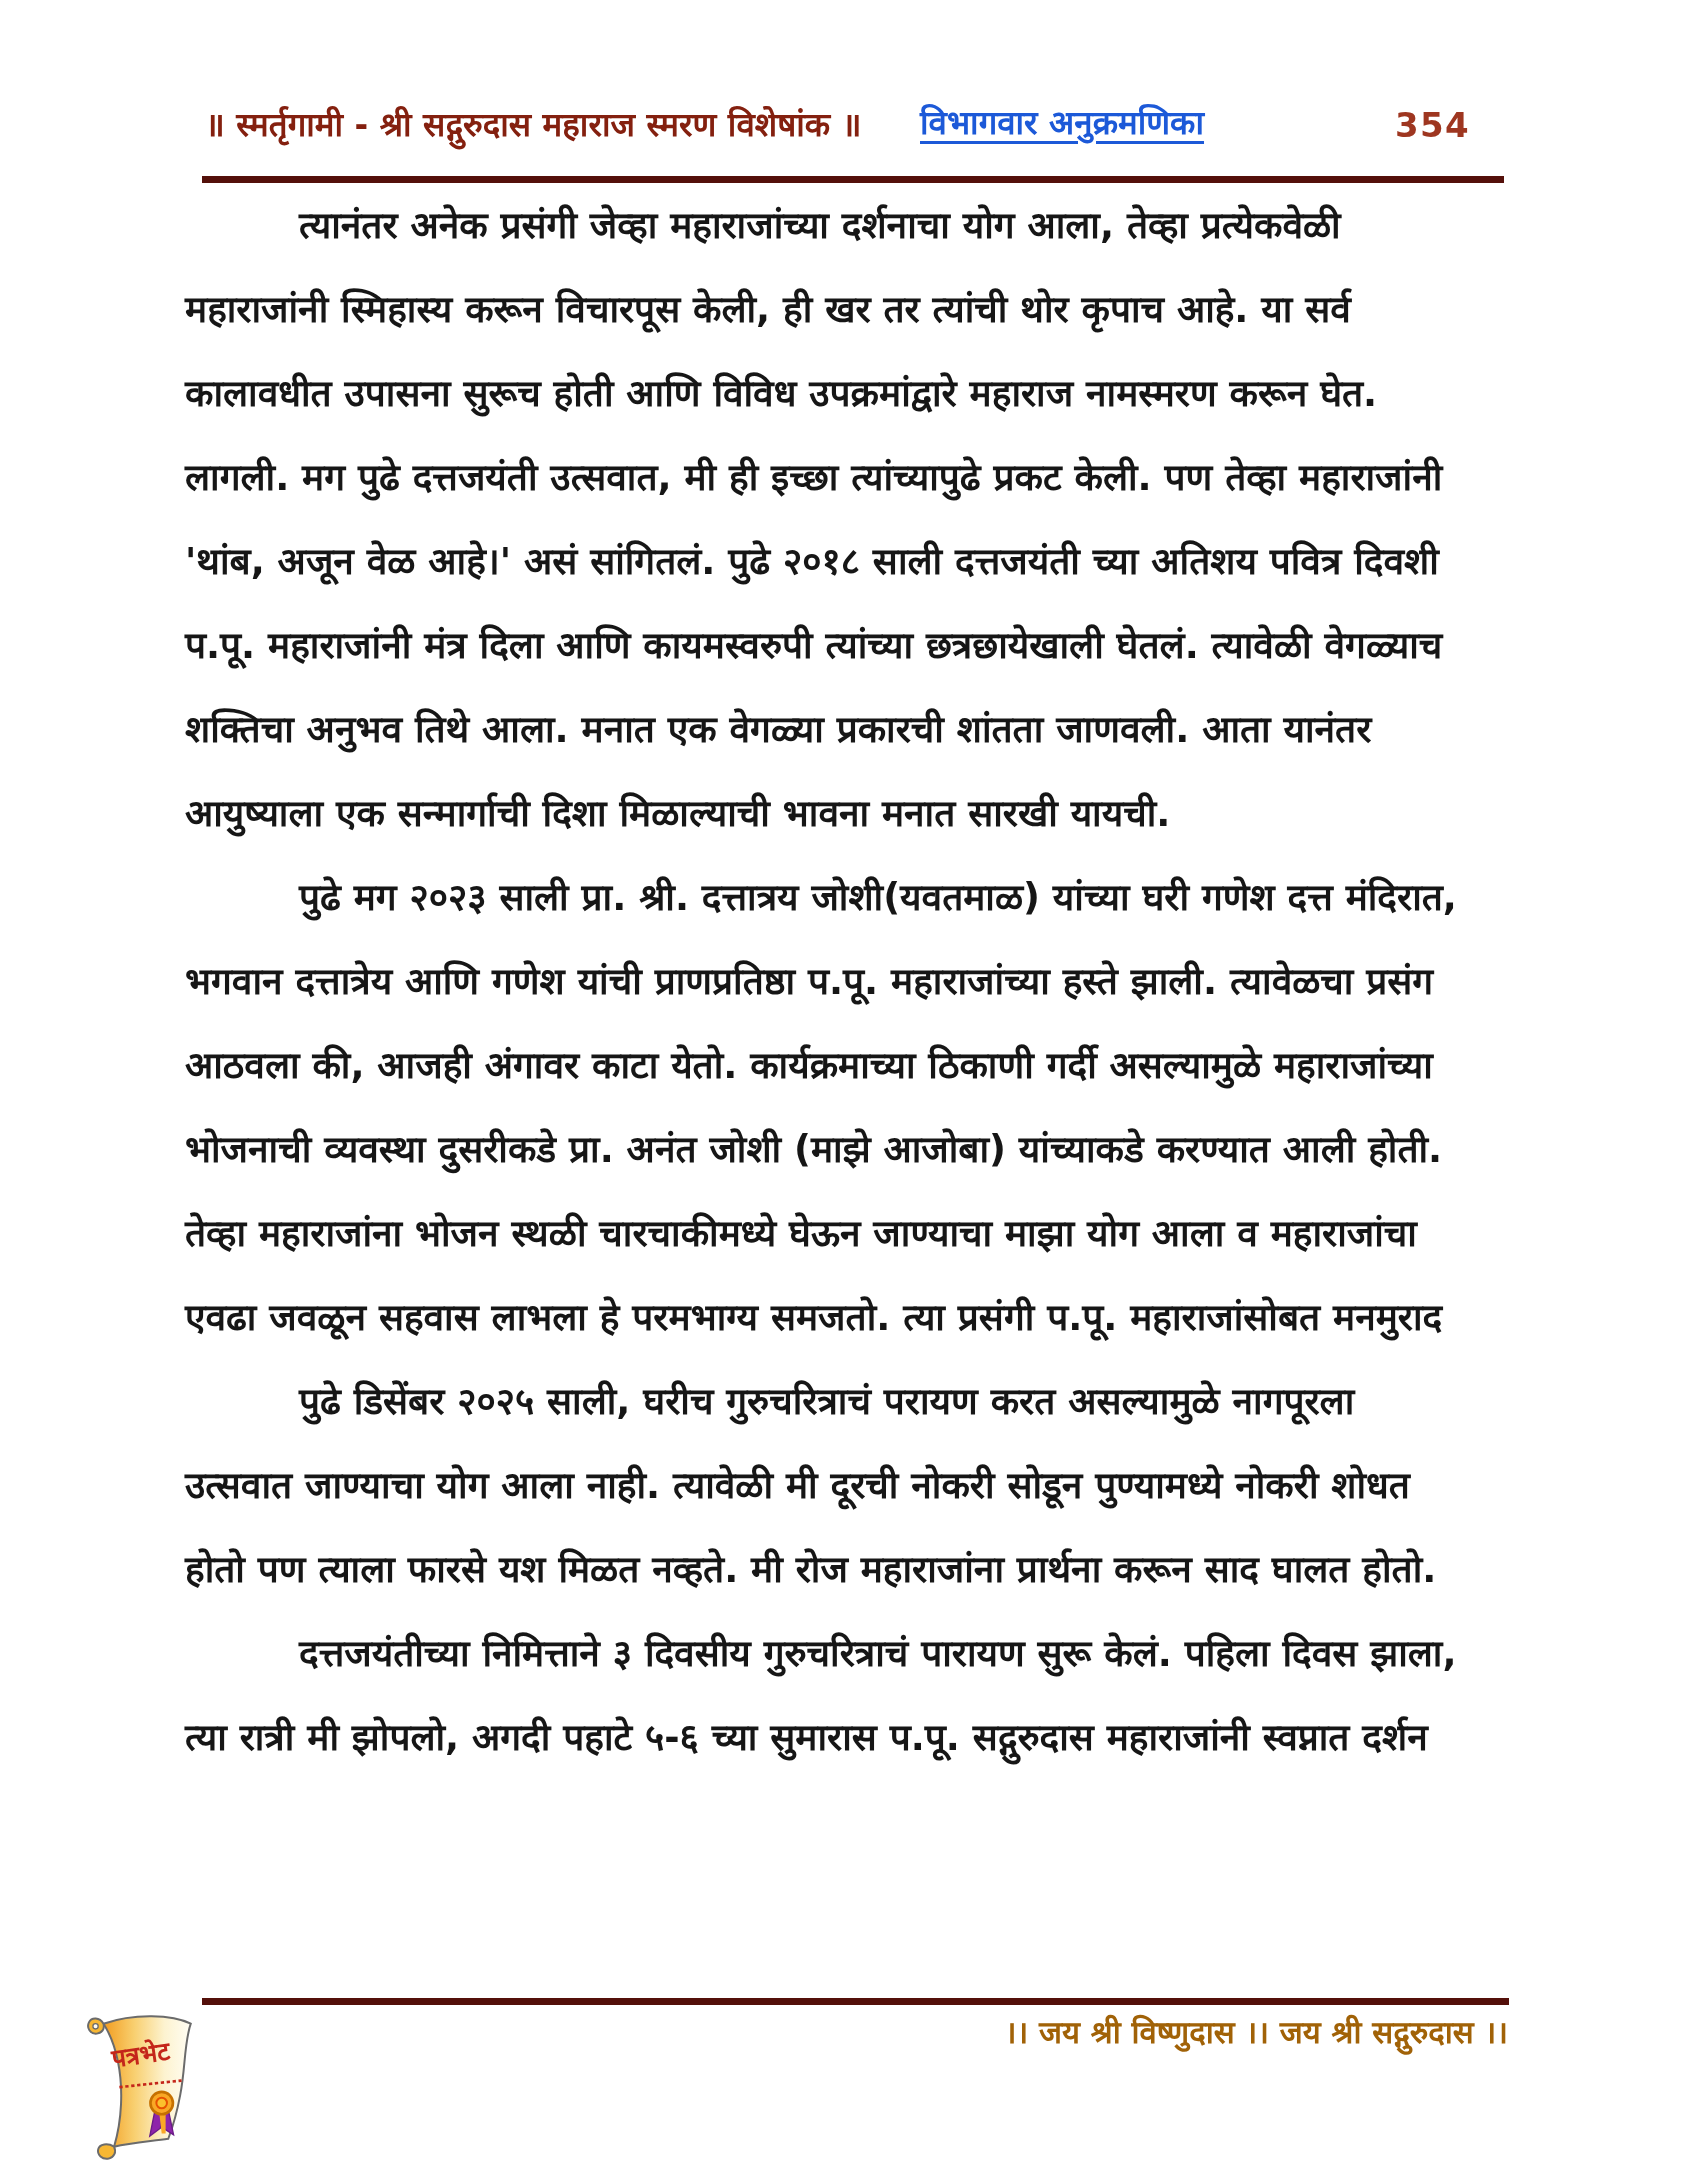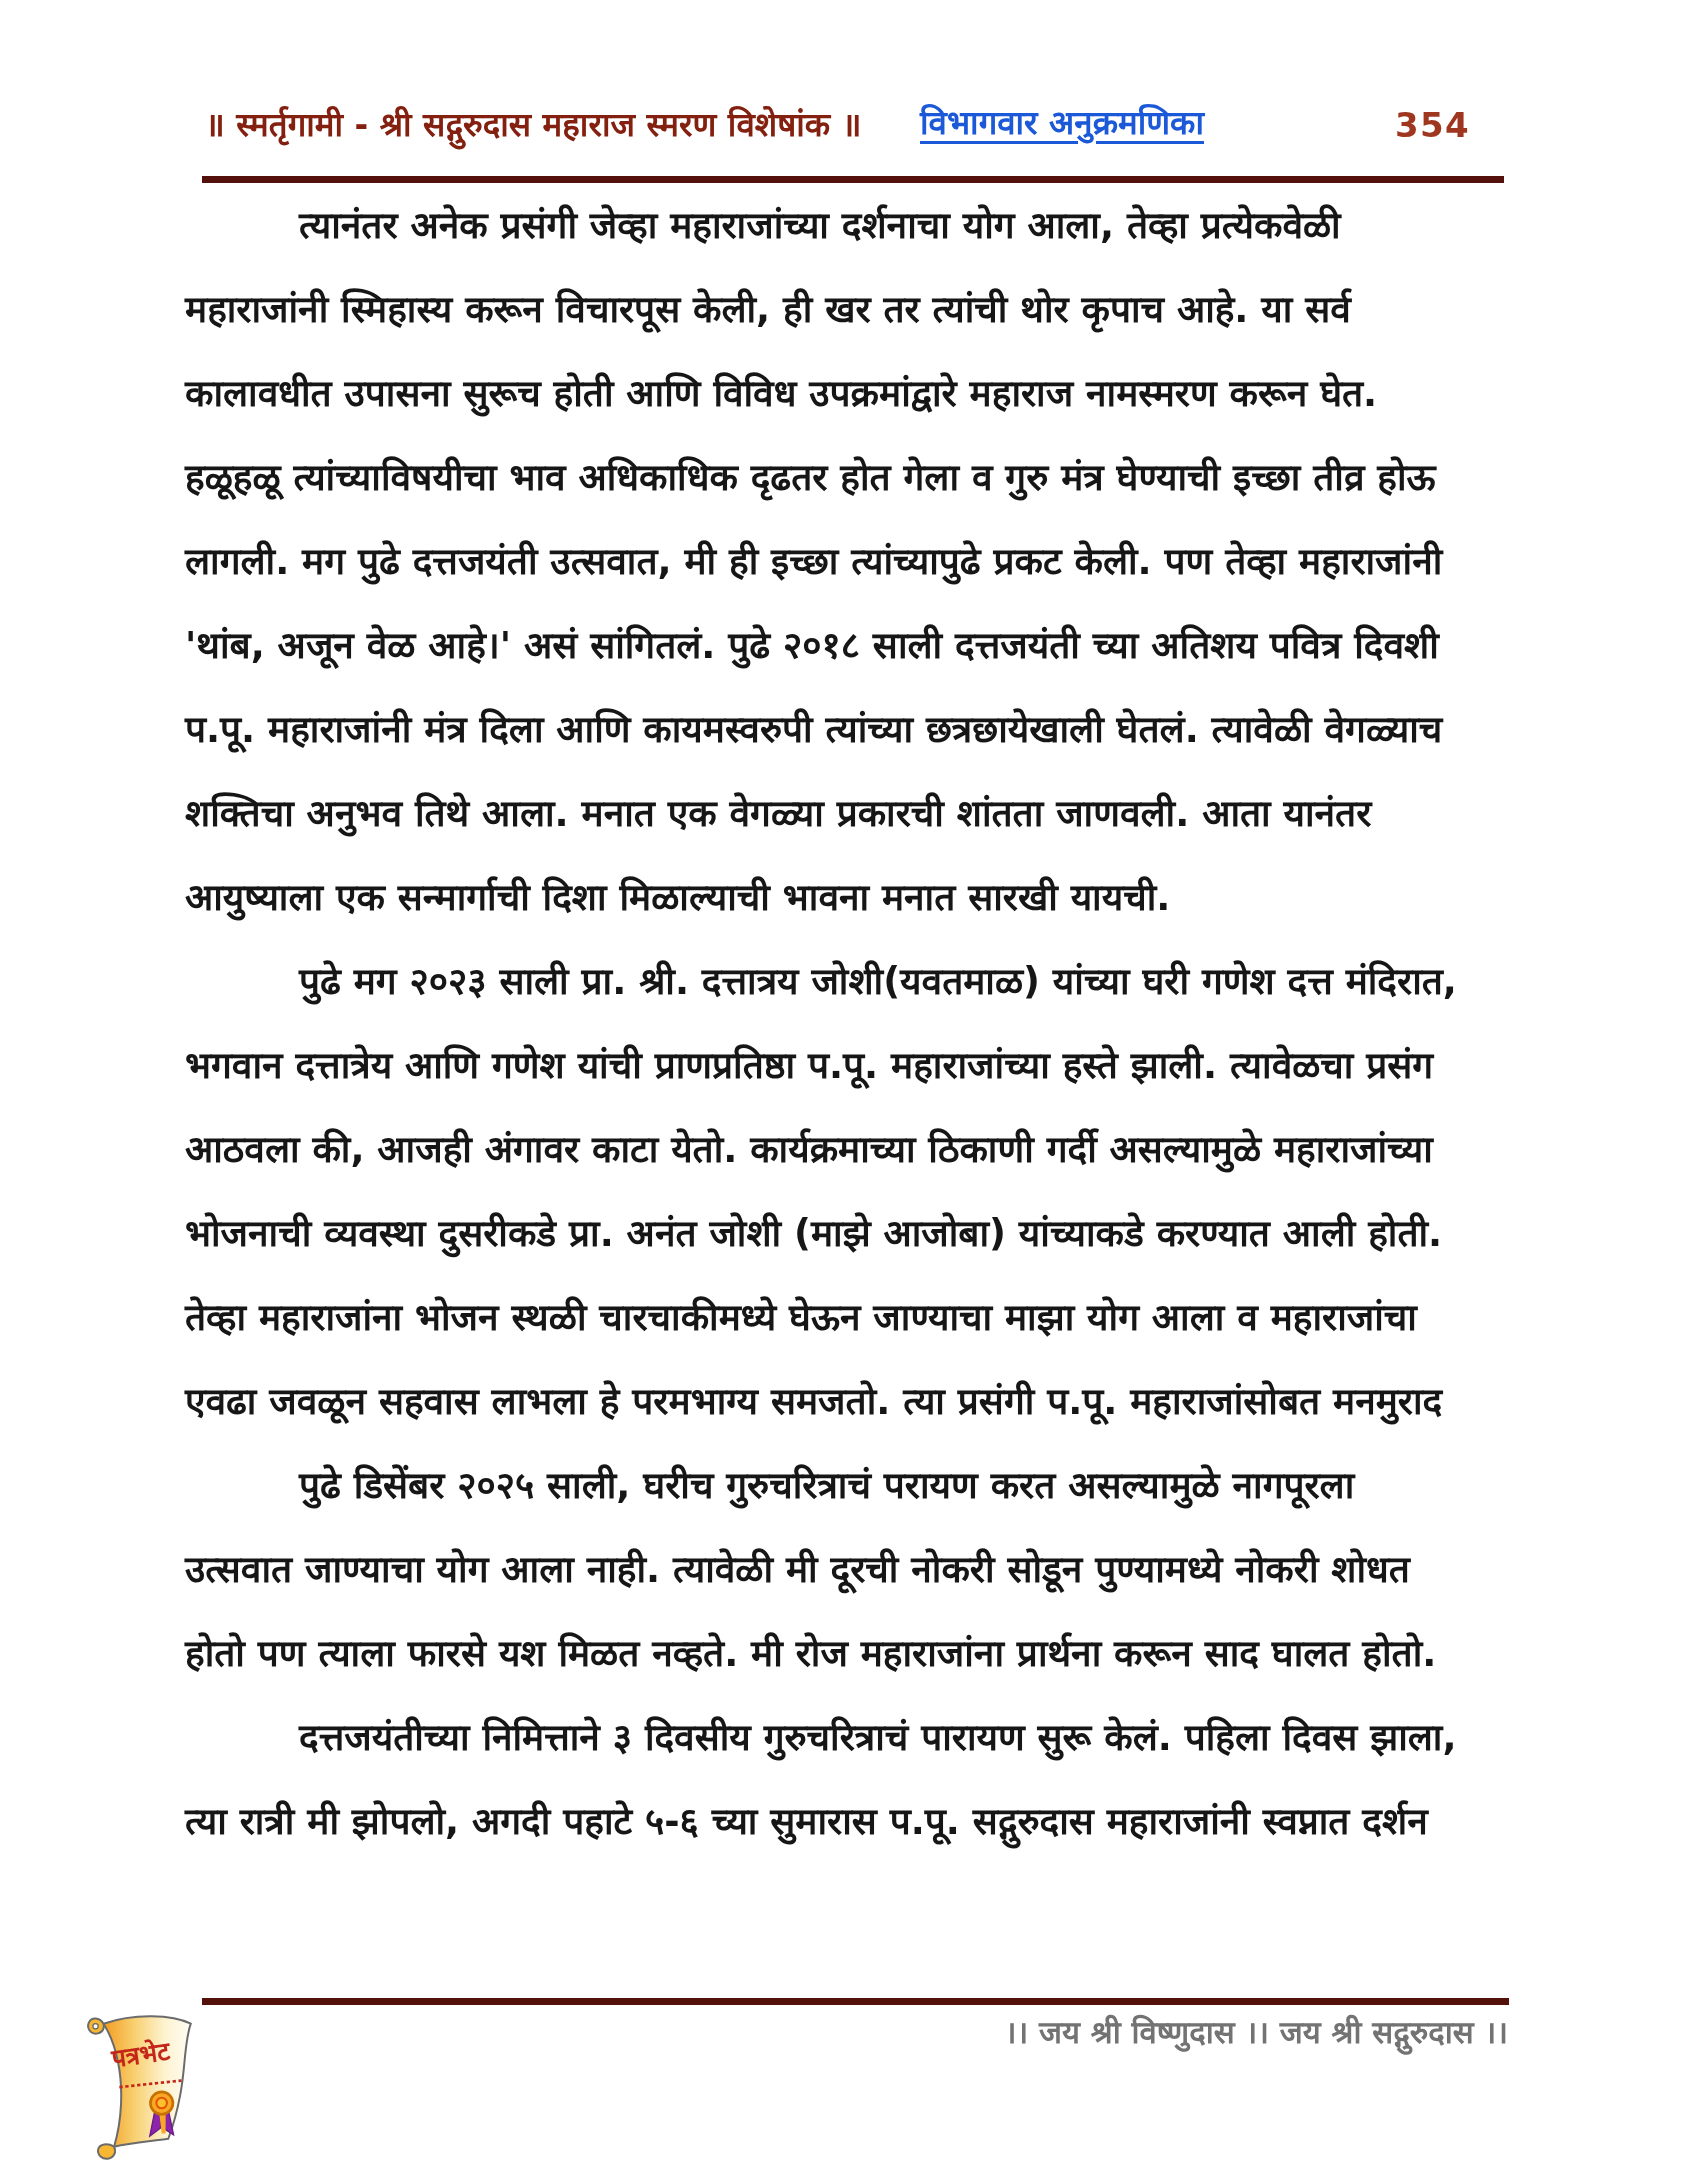--- a/index.html
+++ b/index.html
@@ -19,41 +19,40 @@
   .rule-bottom{left:202px;top:1998px;width:1307px;}
 
   
   .body-text{position:absolute;left:185px;top:184px;width:1330px;color:#161616;}
   .body-text .line{height:84px;line-height:84px;font-size:37px;font-weight:bold;
                    white-space:nowrap;}
   .body-text .line.indent{padding-left:114px;}
 
   
   .footer-blessing{position:absolute;right:179px;top:2010px;font-size:31px;font-weight:bold;
-                   color:#737373;white-space:nowrap;}
+                   color:#a16207;white-space:nowrap;}
 
   
   .logo{position:absolute;left:81px;top:2009px;width:123px;height:159px;}
   .logo svg{width:100%;height:100%;}
 </style>
 </head>
 <body>
 
 <div class="page">
 
   <div class="hdr-title">॥ स्मर्तृगामी - श्री सद्गुरुदास महाराज स्मरण विशेषांक ॥</div>
   <div class="hdr-link">विभागवार अनुक्रमणिका</div>
   <div class="hdr-page">354</div>
   <div class="rule rule-top"></div>
 
   <div class="body-text" id="body-lines">
       <div class="line indent">त्यानंतर अनेक प्रसंगी जेव्हा महाराजांच्या दर्शनाचा योग आला, तेव्हा प्रत्येकवेळी</div>
       <div class="line">महाराजांनी स्मिहास्य करून विचारपूस केली, ही खर तर त्यांची थोर कृपाच आहे. या सर्व</div>
       <div class="line">कालावधीत उपासना सुरूच होती आणि विविध उपक्रमांद्वारे महाराज नामस्मरण करून घेत.</div>
-      <div class="line">हळूहळू त्यांच्याविषयीचा भाव अधिकाधिक दृढतर होत गेला व  गुरु मंत्र घेण्याची इच्छा तीव्र होऊ</div>
       <div class="line">लागली. मग पुढे दत्तजयंती उत्सवात, मी ही इच्छा त्यांच्यापुढे प्रकट केली. पण तेव्हा महाराजांनी</div>
       <div class="line">'थांब, अजून वेळ आहे।'  असं सांगितलं. पुढे २०१८ साली दत्तजयंती च्या अतिशय पवित्र दिवशी</div>
       <div class="line">प.पू. महाराजांनी मंत्र दिला आणि कायमस्वरुपी त्यांच्या छत्रछायेखाली घेतलं. त्यावेळी वेगळ्याच</div>
       <div class="line">शक्तिचा अनुभव तिथे आला. मनात एक वेगळ्या प्रकारची शांतता जाणवली. आता यानंतर</div>
       <div class="line">आयुष्याला एक सन्मार्गाची दिशा मिळाल्याची भावना मनात सारखी यायची.</div>
       <div class="line indent">पुढे मग २०२३ साली प्रा. श्री. दत्तात्रय जोशी(यवतमाळ) यांच्या घरी गणेश दत्त मंदिरात,</div>
       <div class="line">भगवान दत्तात्रेय आणि गणेश यांची प्राणप्रतिष्ठा प.पू. महाराजांच्या हस्ते झाली. त्यावेळचा प्रसंग</div>
       <div class="line">आठवला की, आजही अंगावर काटा येतो. कार्यक्रमाच्या ठिकाणी गर्दी असल्यामुळे महाराजांच्या</div>
       <div class="line">भोजनाची व्यवस्था दुसरीकडे प्रा. अनंत जोशी (माझे आजोबा) यांच्याकडे करण्यात आली होती.</div>
       <div class="line">तेव्हा महाराजांना भोजन स्थळी चारचाकीमध्ये घेऊन जाण्याचा माझा योग आला व महाराजांचा</div>

